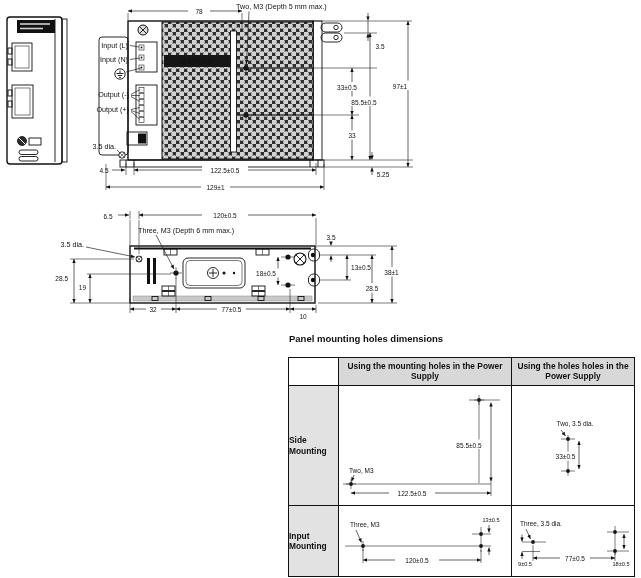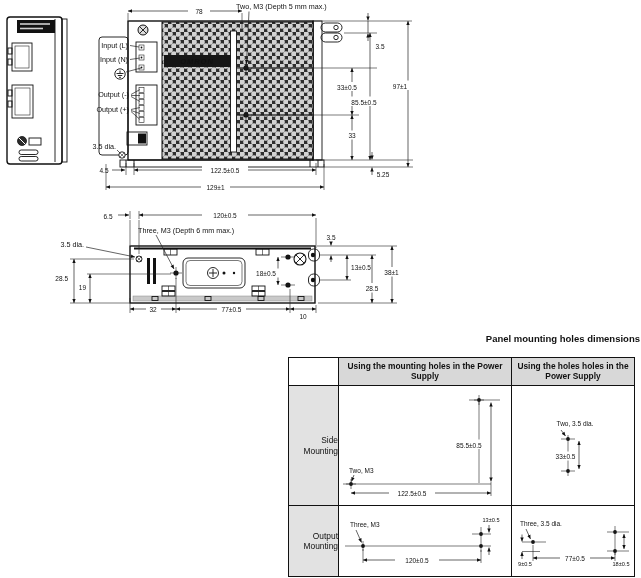--- a/index.html
+++ b/index.html
@@ -12,28 +12,28 @@
   .dim{stroke:#222;fill:none;stroke-width:0.7;}
   .dt{font-size:6.5px;font-family:"Liberation Sans",sans-serif;}
   .dt5{font-size:5.6px;font-family:"Liberation Sans",sans-serif;}
   .lab{font-size:7.2px;font-family:"Liberation Sans",sans-serif;}
   .mid{text-anchor:middle;}
   .end{text-anchor:end;}
   .lbg{fill:#fff;}
   .dotf{fill:#111;}
   .hole{fill:#fff;stroke:#111;stroke-width:0.9;}
   .panel{position:absolute;left:288px;top:333px;width:352px;}
-  .ptitle{font-size:9.5px;font-weight:bold;color:#111;margin:0 0 3px 1px;text-align:right;}
+  .ptitle{font-size:9.5px;font-weight:bold;color:#111;margin:0 0 3px 1px;}
   .ptable{border-collapse:collapse;margin-top:13px;}
   .ptable th,.ptable td{border:1.5px solid #111;padding:0;}
   .corner{width:49px;background:#fff;}
   .colh{background:#d8d8d8;font-size:8.4px;font-weight:bold;color:#111;
         text-align:center;vertical-align:middle;padding:2px 3px;line-height:1.18;}
-  .rowh{background:#e2e2e2;font-size:8.4px;font-weight:normal;color:#111;
-        text-align:right;vertical-align:middle;padding:0 3px;line-height:1.2;}
+  .rowh{background:#e2e2e2;font-size:8.4px;font-weight:bold;color:#111;
+        text-align:left;vertical-align:middle;padding:0 3px;line-height:1.2;}
   .cellsvg{display:block;background:#fff;}
 </style>
 </head>
 <body>
 
 <div id="stage">
 
 <svg width="641" height="332" viewBox="0 0 641 332">
   <defs>
     <marker id="ar" viewBox="0 0 10 10" refX="9.5" refY="5" markerWidth="6.5" markerHeight="6.5" orient="auto-start-reverse">
@@ -399,21 +399,21 @@
           <circle class="dotf" cx="56" cy="85" r="1.9"></circle>
           <line class="thin" x1="49" y1="53" x2="63" y2="53"></line>
           <line class="thin" x1="49" y1="85" x2="63" y2="85"></line>
           <line class="dim" x1="67" y1="55" x2="67" y2="83" marker-start="url(#ar)" marker-end="url(#ar)"></line>
           <rect class="lbg" x="41" y="65.5" width="25" height="9"></rect>
           <text class="dt mid" x="53.5" y="73">33±0.5</text>
         </svg>
       </td>
     </tr>
     <tr>
-      <th class="rowh">Output Mounting</th>
+      <th class="rowh">Input Mounting</th>
       <td>
         <svg class="cellsvg" width="172" height="70" viewBox="0 0 172 70">
           <text class="dt" x="11" y="21">Three, M3</text>
           <line class="dim" x1="17" y1="24" x2="22.5" y2="36.5" marker-end="url(#ar)"></line>
           <line class="thin" x1="6" y1="40" x2="152" y2="40"></line>
           <circle class="dotf" cx="24" cy="40" r="1.9"></circle>
           <line class="thin" x1="24" y1="35" x2="24" y2="45"></line>
           <circle class="dotf" cx="142" cy="40" r="1.9"></circle>
           <circle class="dotf" cx="142" cy="28" r="1.9"></circle>
           <line class="thin" x1="142" y1="21" x2="142" y2="46"></line>

